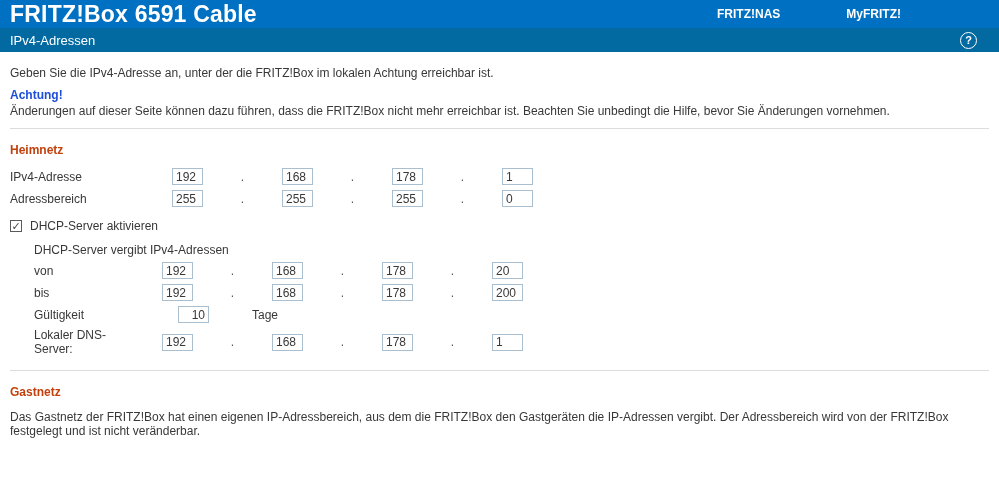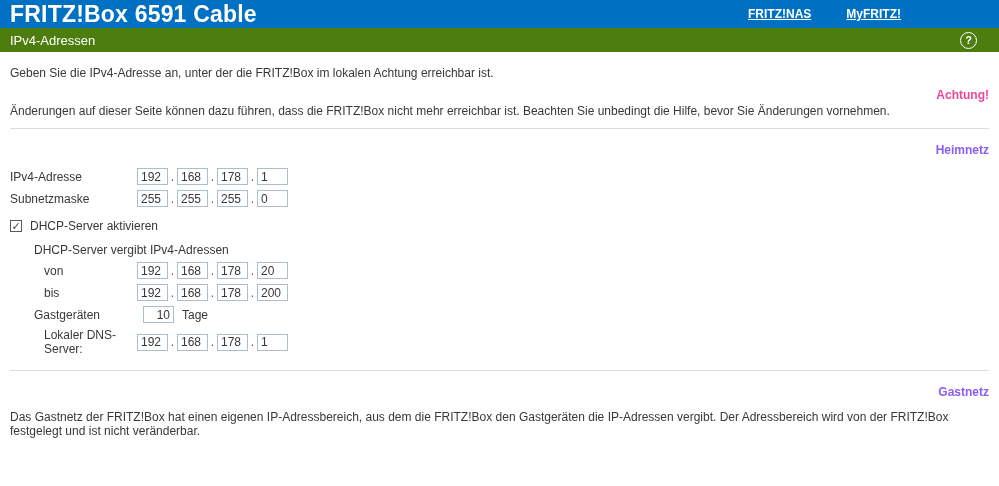--- a/index.html
+++ b/index.html
@@ -9,44 +9,44 @@
     font-family:"Liberation Sans", sans-serif;
     font-size:12px; color:#383838; background:#fff;
     display:flex; flex-direction:column;
   }
   
   .topbar {
     height:28px; background:#0070c2; color:#fff;
     display:flex; align-items:center; padding:0 10px; flex:0 0 auto;
   }
   .topbar .win-title { font-size:23px; font-weight:bold; flex:1; letter-spacing:0.2px; }
-  .topbar .nav { display:flex; gap:35px; margin-right:88px;text-decoration:underline; }
+  .topbar .nav { display:flex; gap:66px; margin-right:88px; }
   .topbar .nav span { font-size:12px; font-weight:bold; cursor:pointer; }
   .subbar {
-    height:24px; background:#4d7c0f; color:#fff;
+    height:24px; background:#0369a1; color:#fff;
     display:flex; align-items:center; padding:0 10px; flex:0 0 auto;
   }
   .subbar .page-title { font-size:13px; flex:1; }
   .help-circle {
     width:17px; height:17px; border:1.5px solid #fff; border-radius:50%;
     display:flex; align-items:center; justify-content:center;
     font-size:11px; font-weight:bold; margin-right:12px; cursor:pointer;
   }
   
   .content { flex:1 1 auto; padding:14px 10px 0 10px; }
   .intro-line { margin:0 0 6px 0; }
-  .warn-title { margin:8px 0 2px 0; color:#ec4899; font-weight:bold;text-align:right; }
+  .warn-title { margin:8px 0 2px 0; color:#1d4ed8; font-weight:bold; }
   .warn-text { margin:0 0 10px 0; }
   .divider { border:none; border-top:1px solid #dcdcdc; margin:8px 0; }
-  .section-heading { font-weight:bold; color:#8b5cf6; margin:14px 0 11px 0;text-align:right; }
-  .row { display:flex; align-items:center; margin-bottom:5px; }
+  .section-heading { font-weight:bold; color:#c2410c; margin:14px 0 11px 0; }
+  .row { display:flex; align-items:center; margin-bottom:5px;gap:35px; }
   .row .lbl { flex:0 0 127px; }
   .indent1 { margin-left:24px; }
   .indent1 .lbl { flex-basis:109px; }
-  .indent2 { margin-left:34px; }
+  .indent2 { margin-left:24px; }
   .indent2 .lbl { flex-basis:93px; }
   .note { margin:7px 0 7px 18px; }
   .ip-input {
     width:31px; height:17px; border:1px solid #a9bfd0; background:#fff;
     font-family:"Liberation Sans", sans-serif; font-size:12px; color:#383838;
     padding:0 3px; outline:none;
   }
   .ip-input.num-right { text-align:right; }
   .dot { width:9px; text-align:center; color:#555; }
   .unit { margin-left:8px; }
@@ -88,21 +88,21 @@
     <input class="ip-input" value="192" style="">
     <span class="dot">.</span>
     <input class="ip-input" value="168" style="">
     <span class="dot">.</span>
     <input class="ip-input" value="178" style="">
     <span class="dot">.</span>
     <input class="ip-input" value="1" style="">
   </div>
 
   <div class="row">
-    <span class="lbl">Subnetzmaske</span>
+    <span class="lbl">Adressbereich</span>
     <input class="ip-input" value="255" style="">
     <span class="dot">.</span>
     <input class="ip-input" value="255" style="">
     <span class="dot">.</span>
     <input class="ip-input" value="255" style="">
     <span class="dot">.</span>
     <input class="ip-input" value="0" style="">
   </div>
 
   <div class="checkbox-row">
@@ -130,21 +130,21 @@
     <input class="ip-input" value="192" style="">
     <span class="dot">.</span>
     <input class="ip-input" value="168" style="">
     <span class="dot">.</span>
     <input class="ip-input" value="178" style="">
     <span class="dot">.</span>
     <input class="ip-input" value="200" style="">
   </div>
 
   <div class="row indent1">
-    <span class="lbl">Gastgeräten</span>
+    <span class="lbl">Gültigkeit</span>
     <input class="ip-input num-right" value="10" style="">
     <span class="unit">Tage</span>
   </div>
 
 
   <div class="row indent2">
     <span class="lbl">Lokaler DNS-Server:</span>
     <input class="ip-input" value="192" style="">
     <span class="dot">.</span>
     <input class="ip-input" value="168" style="">

